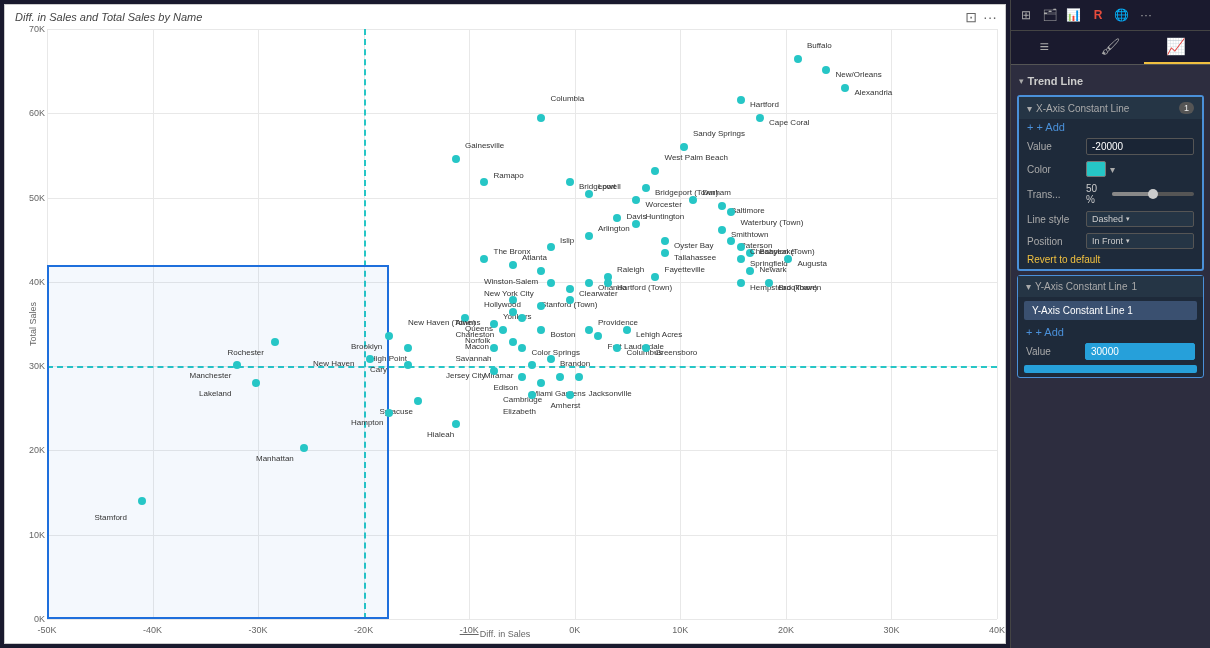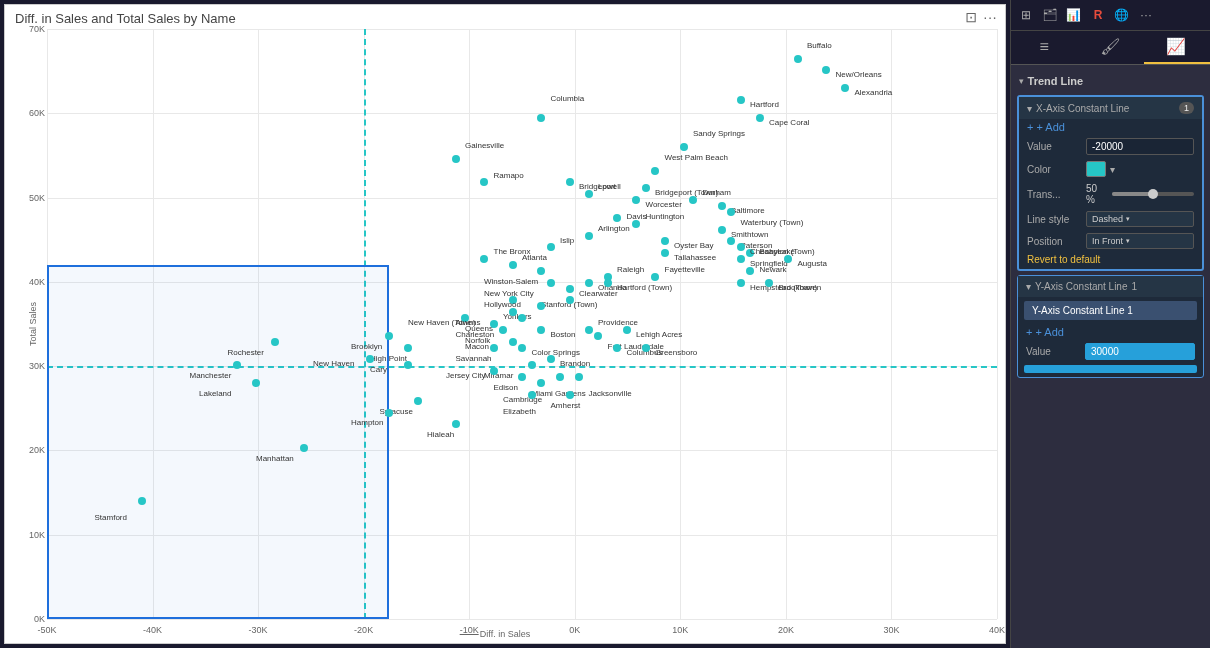--- a/index.html
+++ b/index.html
@@ -8,23 +8,24 @@
     
     #chart-area {
       flex: 1;
       background: #fff;
       position: relative;
       border: 1px solid #ccc;
       margin: 4px;
     }
 
     #chart-title {
-      font-size: 13px;
+      font-size: 11px;
       color: #444;
       padding: 6px 10px 2px;
+      font-style: italic;
     }
 
     #chart-canvas {
       position: absolute;
       top: 20px;
       left: 30px;
       right: 10px;
       bottom: 30px;
     }
 

